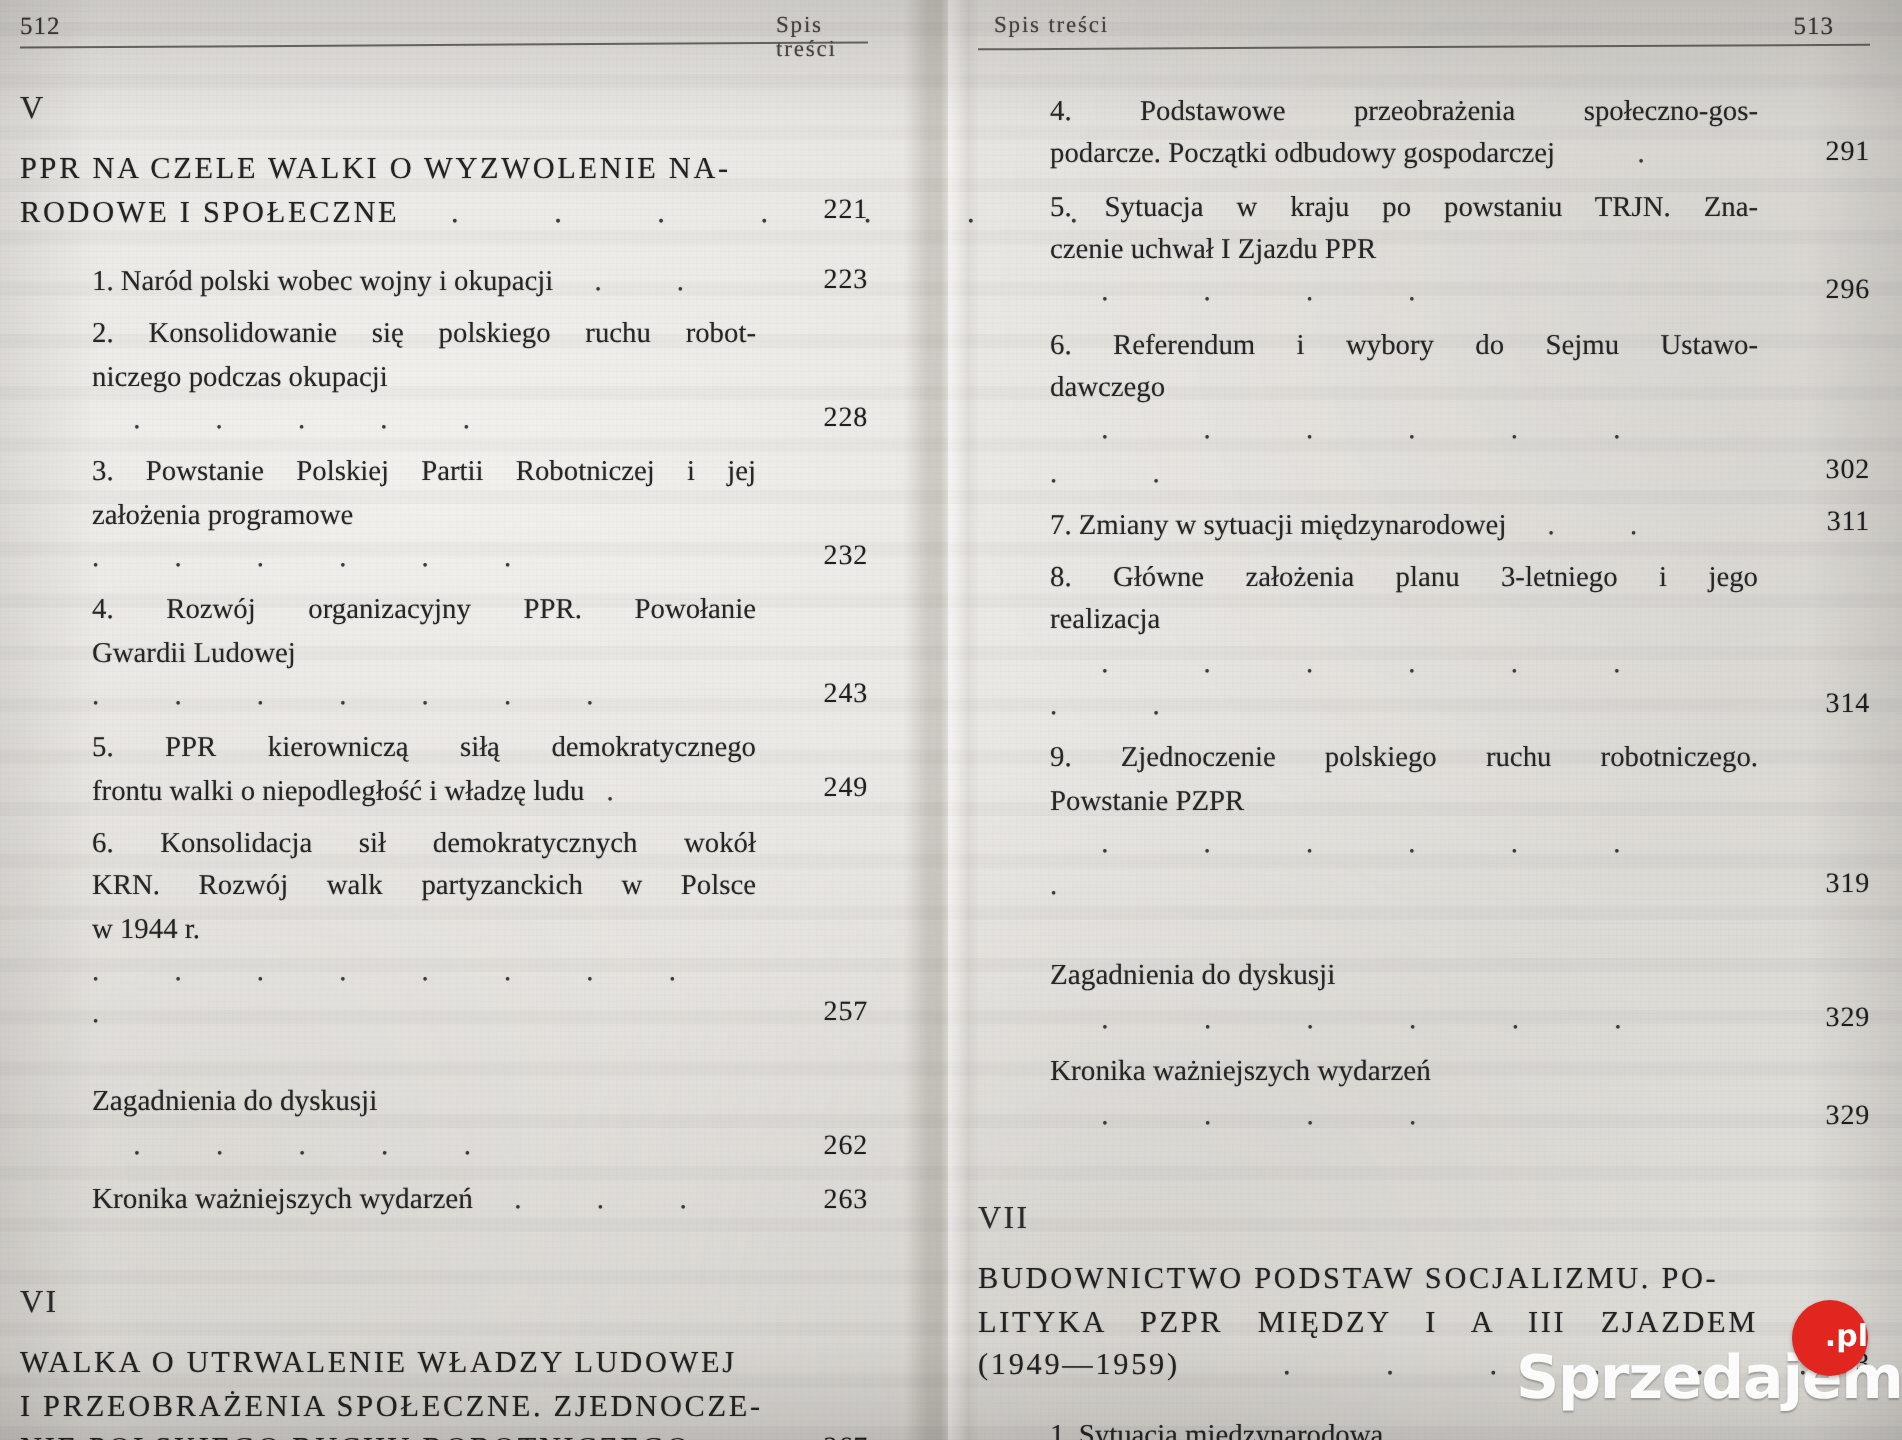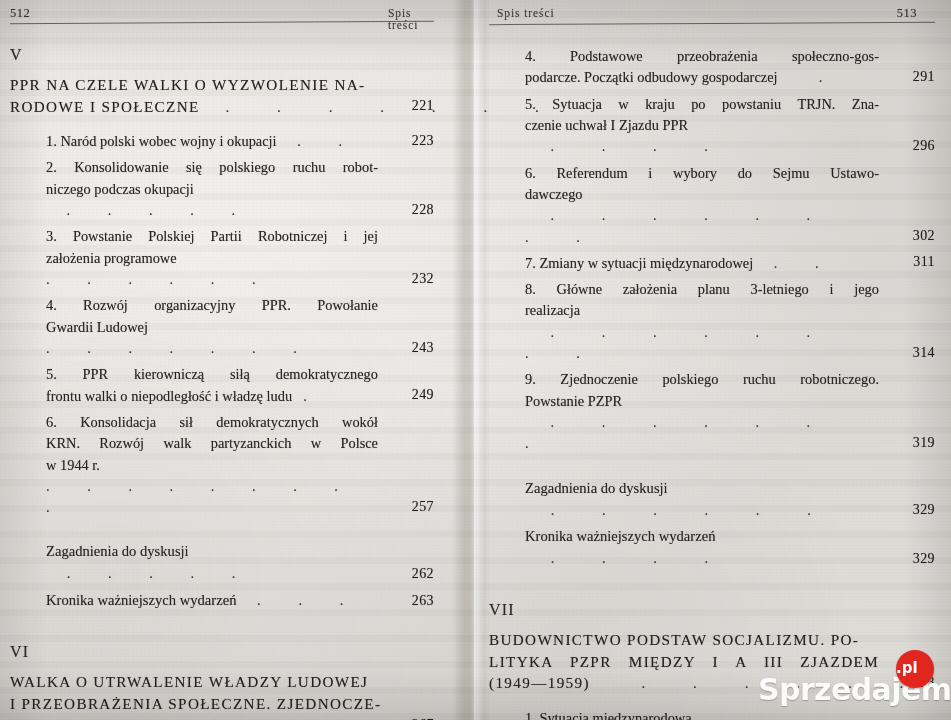--- a/index.html
+++ b/index.html
@@ -219,21 +219,21 @@
     position: absolute;
     left: 138px;
     top: -22px;
     width: 38px;
     height: 38px;
     border-radius: 50%;
     background: #e0261f;
     box-shadow: 0 1px 2px rgba(0,0,0,.28);
     display: flex;
     align-items: center;
-    justify-content: flex-start;
+    justify-content: flex-end;
   }
   .wm-badge span {
     font-family: "DejaVu Sans", "Liberation Sans", sans-serif;
     font-weight: bold;
     font-size: 15px;
     color: #ffffff;
     transform: translateY(-1px);
   }
 
   

